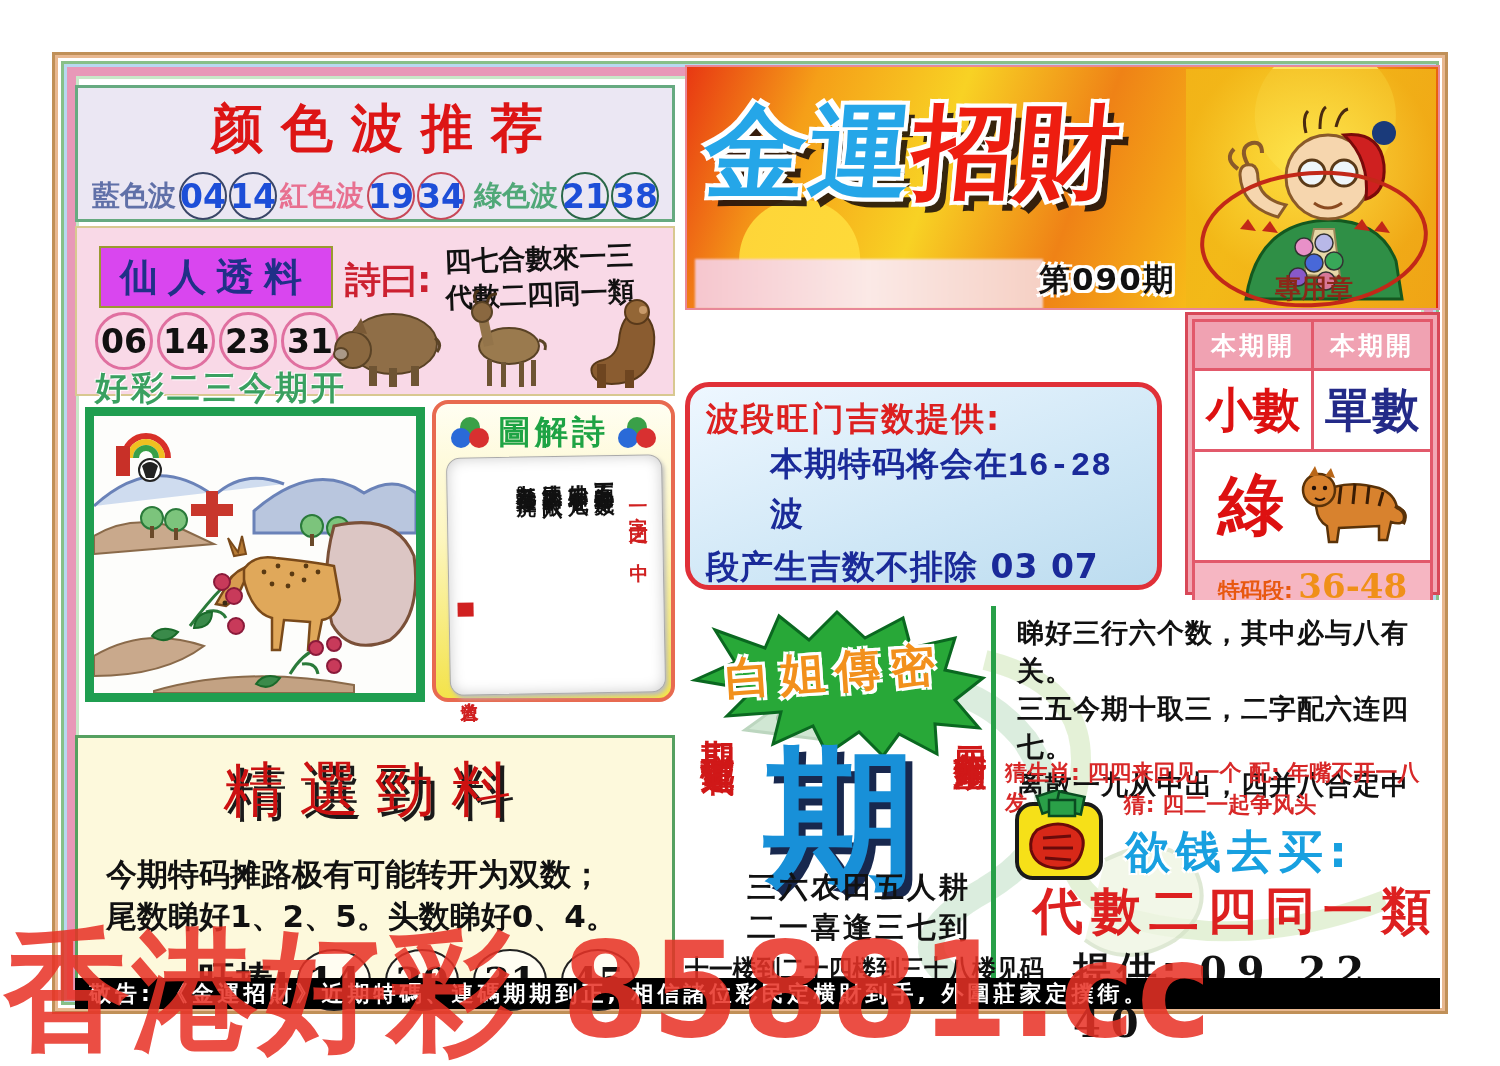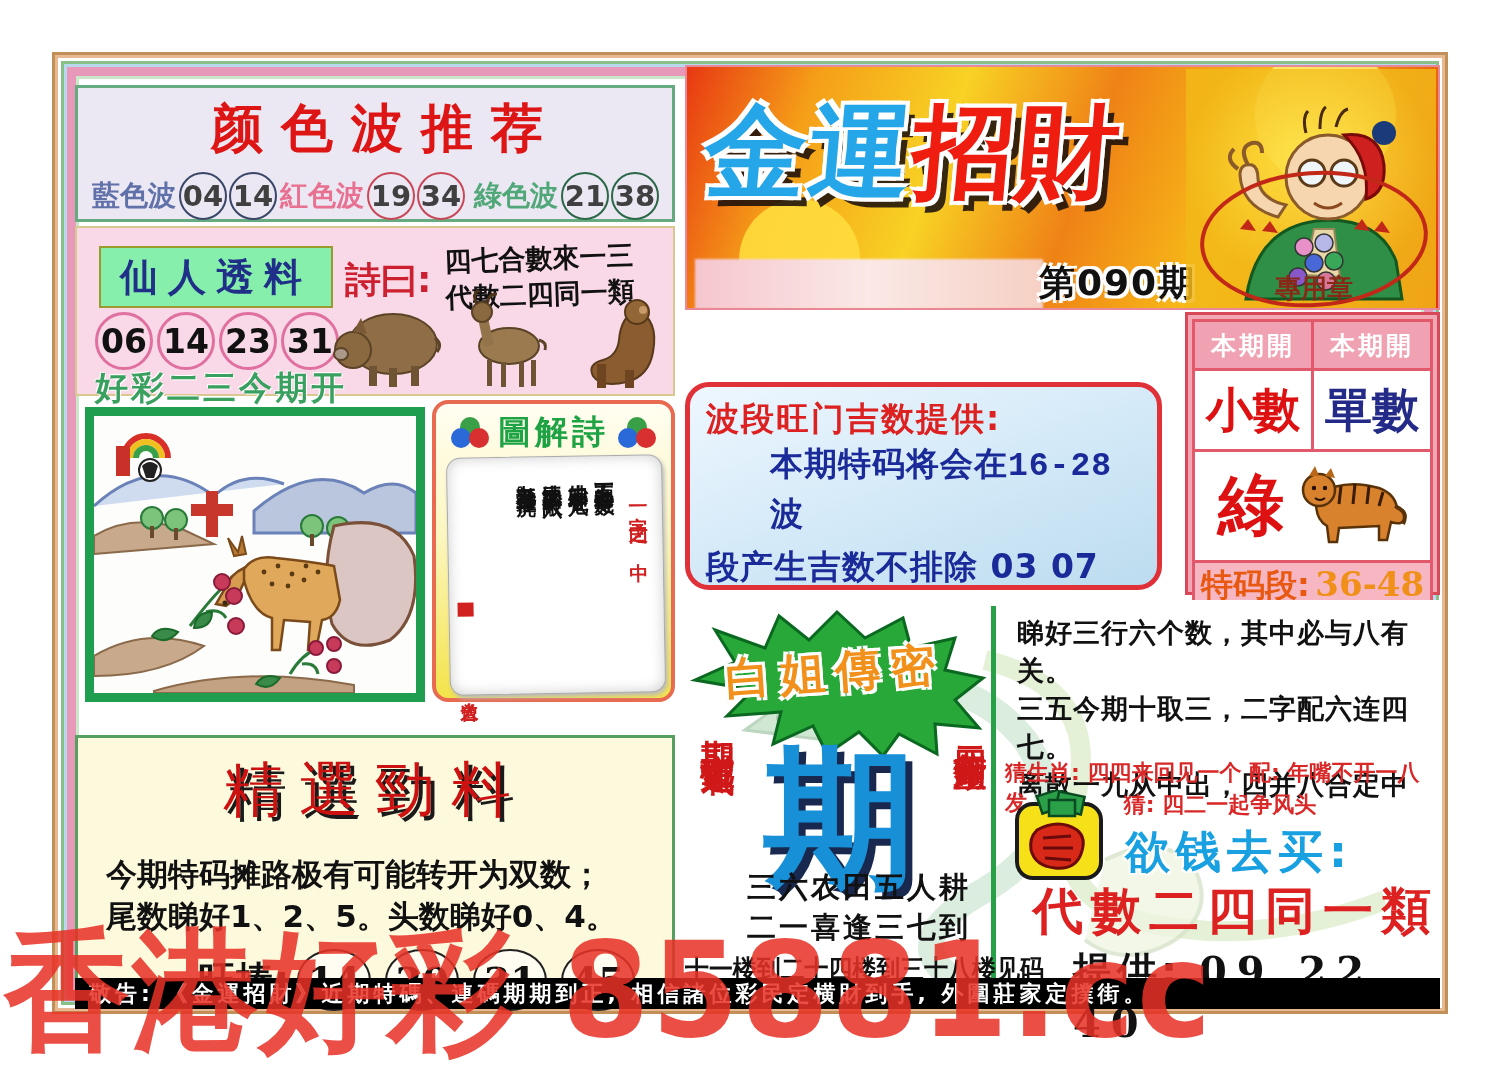--- a/index.html
+++ b/index.html
@@ -13,25 +13,25 @@
   .s3{border-width:12px;border-color:transparent;box-shadow:inset 0 0 0 9px #e898b8,inset 0 0 0 12px #c8e8c8;}
   .box{position:absolute;box-sizing:border-box;}
 
   
   .colorwave{left:75px;top:85px;width:600px;height:137px;background:#ebe7f3;border:3px solid #66aa80;}
   .cw-title{text-align:center;font-size:52px;font-weight:900;color:#dd1515;letter-spacing:18px;margin-top:6px;margin-left:22px;}
   .cw-row{display:flex;align-items:center;justify-content:center;margin-top:8px;font-size:28px;font-weight:bold;}
   .cw-label{margin:0 2px;}
   .lbl-blue{color:#6070a8;}.lbl-red{color:#e87090;}.lbl-green{color:#50a878;}
   .cw-circle{width:44px;height:44px;border-radius:50%;display:flex;align-items:center;justify-content:center;
-             font-size:29px;font-weight:900;color:#404040;margin:0 1px;background:transparent;}
+             font-size:33px;font-weight:900;color:#1d4ed8;margin:0 1px;background:transparent;}
   .c-blue{border:2px solid #3a4668;}.c-red{border:2px solid #c84858;}.c-green{border:2px solid #2a6848;}
 
   .fairy{left:75px;top:226px;width:600px;height:170px;background:#f9d9e7;border:2px solid #d8c890;}
-  .fairy-label{position:absolute;left:22px;top:18px;width:230px;height:58px;background:#86efac;border:2px solid #9a9a30;
+  .fairy-label{position:absolute;left:22px;top:18px;width:230px;height:58px;background:#d946ef;border:2px solid #9a9a30;
                display:flex;align-items:center;justify-content:center;font-size:38px;font-weight:900;color:#203088;letter-spacing:10px;}
   .shiyue{position:absolute;left:268px;top:28px;font-size:36px;font-weight:900;color:#cc2030;}
   .fairy-poem{position:absolute;left:368px;top:12px;width:225px;font-family:"DejaVu Serif",serif;
               font-size:27px;font-weight:bold;color:#111;line-height:36px;transform:rotate(-2deg);}
   .fairy-nums{position:absolute;left:18px;top:84px;display:flex;}
   .f-circle{width:52px;height:52px;border-radius:50%;border:3px solid #e070a0;display:flex;align-items:center;justify-content:center;
             font-size:33px;font-weight:900;color:#111;margin-right:4px;}
   .fairy-note{position:absolute;left:18px;top:138px;font-size:33px;font-weight:900;color:#3aa060;
               text-shadow:1px 1px 0 #fff,-1px -1px 0 #fff;letter-spacing:3px;}
   .animals{position:absolute;right:10px;top:62px;display:flex;align-items:flex-end;}
@@ -69,35 +69,35 @@
           background:
             radial-gradient(circle at 15% 80%,rgba(255,220,60,.9) 0 60px,transparent 61px),
             radial-gradient(circle at 85% 20%,rgba(255,240,120,.8) 0 70px,transparent 71px),
             linear-gradient(110deg,#e83812 0%,#f59f18 16%,#f8d224 34%,#ef8216 52%,#f8c018 72%,#e03008 100%);}
   .logo{position:absolute;left:18px;top:18px;font-size:102px;font-weight:900;letter-spacing:2px;
         transform:skewX(-5deg);white-space:nowrap;}
   .logo .lg1{color:#25a6e8;text-shadow:-4px -4px 0 #fff,4px -4px 0 #fff,-4px 4px 0 #fff,4px 4px 0 #fff,10px 10px 0 rgba(20,10,10,.85);}
   .logo .lg2{color:#ee1d10;text-shadow:-4px -4px 0 #fff,4px -4px 0 #fff,-4px 4px 0 #fff,4px 4px 0 #fff,10px 10px 0 rgba(20,10,10,.85);}
   .censor{position:absolute;left:8px;top:192px;width:348px;height:50px;
           background:linear-gradient(90deg,#f6c6ce,#fbe9e6,#f6d0c4);filter:blur(1px);}
-  .issue{position:absolute;left:352px;top:192px;font-size:36px;font-weight:900;color:#111;letter-spacing:2px;
+  .issue{position:absolute;left:352px;top:192px;font-size:31px;font-weight:900;color:#111;letter-spacing:2px;
          text-shadow:-3px -3px 0 #fff,3px -3px 0 #fff,-3px 3px 0 #fff,3px 3px 0 #fff;}
   .oldman{position:absolute;right:2px;top:2px;}
 
   
   .panel{left:1185px;top:312px;width:255px;height:283px;background:#f2a8b4;border:3px solid #d84858;padding:4px;}
   .panel table{border-collapse:collapse;width:100%;height:100%;}
   .panel td{border:3px solid #e2596b;text-align:center;vertical-align:middle;}
   .p-head{background:#f0a2b2;color:#fff;font-size:25px;font-weight:900;letter-spacing:3px;height:44px;}
   .p-size{background:#fff;color:#dd1111;font-size:47px;font-weight:900;height:76px;}
   .p-parity{background:#fff;color:#232a88;font-size:47px;font-weight:900;}
   .p-colorrow{background:#fff;height:106px;}
   .p-green{color:#dd1111;font-size:66px;font-weight:900;vertical-align:middle;}
   .p-range{background:#f6b6c2;height:44px;font-weight:900;}
-  .p-range .rl{color:#e85810;font-size:32px;}
+  .p-range .rl{color:#e85810;font-size:22px;}
   .p-range .rv{color:#f09018;font-size:34px;font-family:"DejaVu Serif",serif;}
 
   
   .wavetip{left:685px;top:382px;width:477px;height:208px;border:5px solid #e03038;border-radius:24px;
            background:linear-gradient(160deg,#eef7ff 0%,#cfe7f6 60%,#bcdcef 100%);padding:10px 16px;}
   .wt-title{font-size:33px;font-weight:900;color:#dd2020;letter-spacing:2px;}
   .wt-line{font-size:33px;font-weight:900;color:#1a2a99;line-height:50px;letter-spacing:1px;}
   .wt-indent{padding-left:64px;font-family:Liberation Mono, monospace;}
 
   

